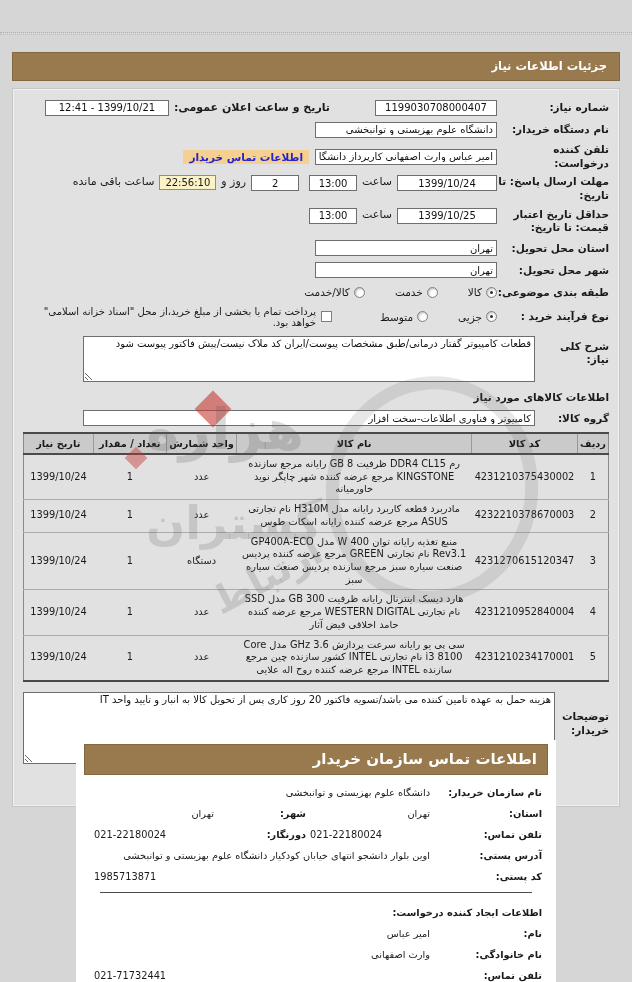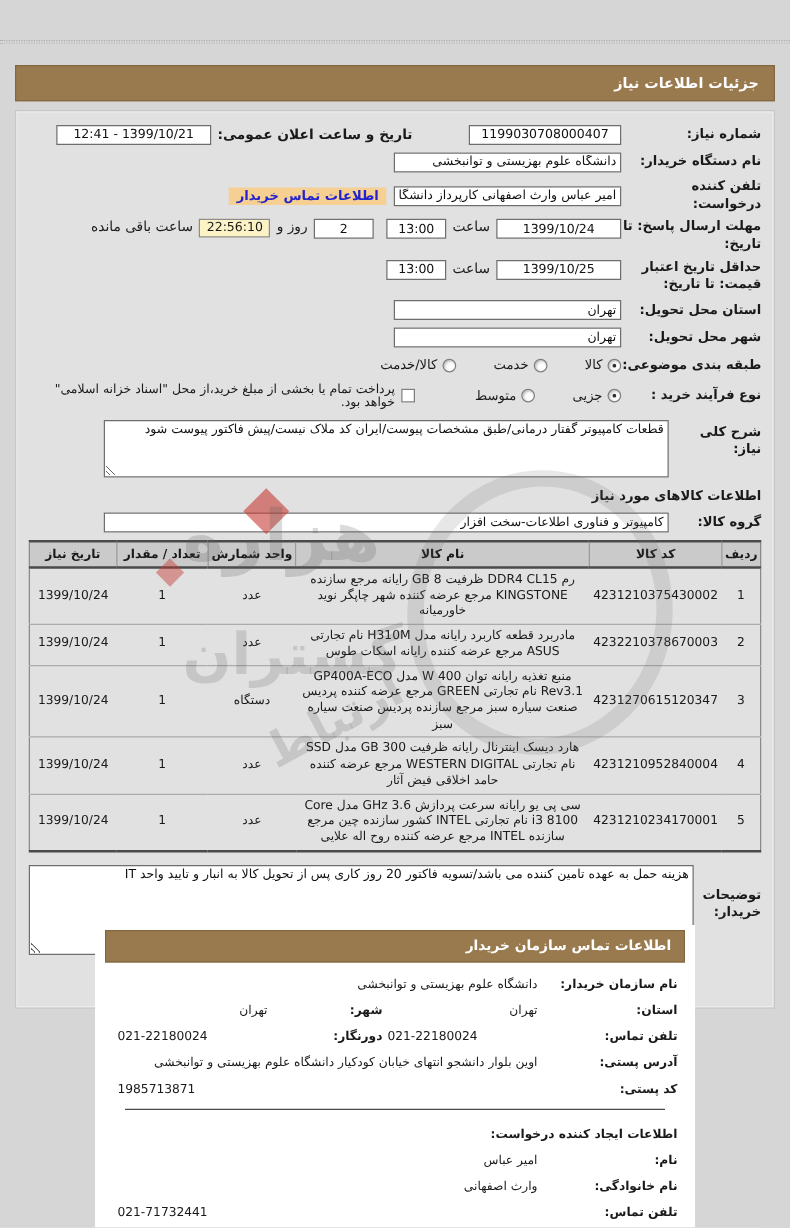--- a/index.html
+++ b/index.html
@@ -78,21 +78,21 @@
   .wm-t1 { position:absolute; left:58px; top:44px; font-size:56px; font-weight:bold;
     color:rgba(90,90,90,.22); line-height:1; }
   .wm-t2 { position:absolute; left:58px; top:138px; font-size:46px; font-weight:bold;
     color:rgba(90,90,90,.20); }
   .wm-t3 { position:absolute; left:120px; top:196px; font-size:38px; font-weight:bold;
     color:rgba(90,90,90,.20); transform:rotate(-28deg); }
   
   .contact-wrap { position:absolute; top:740px; right:76px; width:480px; height:242px;
     background:#ffffff; padding:2px 8px 8px; }
   .contact-title { background:#997a4e; border:1px solid #83683f; color:#fff;
-    font-size:11px; font-weight:bold; padding:5px 10px 6px; margin:2px 0 12px; text-align:right; }
+    font-size:15px; font-weight:bold; padding:5px 10px 6px; margin:2px 0 12px; text-align:right; }
   .crow { display:grid; grid-template-columns:112px 1fr 92px 1fr; align-items:start;
     font-size:9.8px; margin:0 6px 10px; }
   .crow .clabel { font-weight:bold; }
   .crow .cvalue { padding-left:4px; }
   .span3 { grid-column: span 3; }
   .ltr { direction:ltr; unicode-bidi:embed; display:inline-block; }
   .chr { border:none; border-top:1px solid #4a4a4a; margin:2px 16px 14px; }
 </style>
 </head>
 <body>

